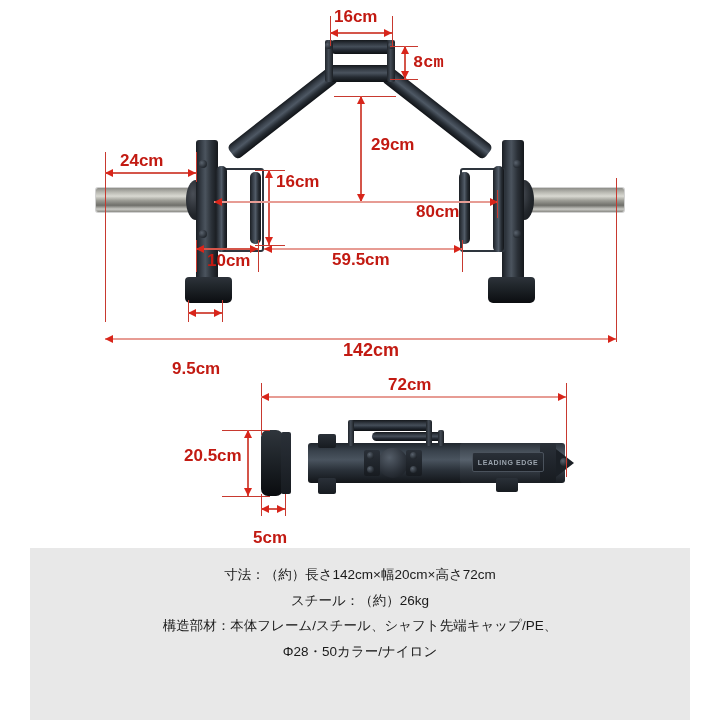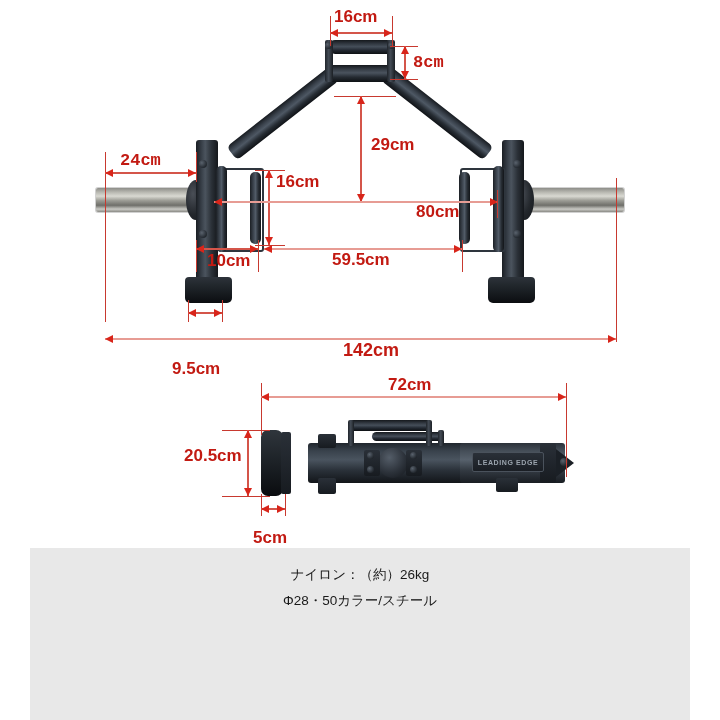--- a/index.html
+++ b/index.html
@@ -280,21 +280,21 @@
     <div class="dimline v strong" style="left:404px; top:46px; height:33px;"></div>
     <div class="arw up" style="left:401px; top:46px;"></div>
     <div class="arw down" style="left:401px; top:71px;"></div>
     <div class="dim" style="left:413px; top:54px; font-size:17px;font-family:Liberation Mono, monospace;">8cm</div>
 
     <div class="ext v" style="left:105px; top:152px; height:170px;"></div>
     <div class="ext v" style="left:196px; top:152px; height:30px;"></div>
     <div class="dimline h strong" style="left:105px; top:172px; width:91px;"></div>
     <div class="arw left" style="left:105px; top:169px;"></div>
     <div class="arw right" style="left:188px; top:169px;"></div>
-    <div class="dim" style="left:120px; top:152px; font-size:17px;font-family:Liberation Mono, monospace;">24cm</div>
+    <div class="dim" style="left:120px; top:152px; font-size:17px;">24cm</div>
 
     <div class="ext h" style="left:255px; top:170px; width:30px;"></div>
     <div class="ext h" style="left:255px; top:245px; width:30px;"></div>
     <div class="dimline v strong" style="left:268px; top:170px; height:75px;"></div>
     <div class="arw up" style="left:265px; top:170px;"></div>
     <div class="arw down" style="left:265px; top:237px;"></div>
     <div class="dim" style="left:276px; top:173px; font-size:17px;">16cm</div>
 
     <div class="ext h" style="left:334px; top:96px; width:62px;"></div>
     <div class="dimline v strong" style="left:360px; top:96px; height:106px;"></div>
@@ -387,28 +387,36 @@
     <div class="ext v" style="left:285px; top:494px; height:22px;"></div>
     <div class="dimline h strong" style="left:261px; top:508px; width:24px;"></div>
     <div class="arw left" style="left:261px; top:505px;"></div>
     <div class="arw right" style="left:277px; top:505px;"></div>
     <div class="dim" style="left:253px; top:529px; font-size:17px;">5cm</div>
   </div>
 
   <div class="spec-panel">
     <div class="spec-rows">
 
-
       <div class="spec-row">
-        <span class="lbl">ナイロン：</span>
+        <span class="lbl">寸法：</span>
+        <span class="val">（約）長さ142cm×幅20cm×高さ72cm</span>
+      </div>
+
+      <div class="spec-row">
+        <span class="lbl">スチール：</span>
         <span class="val">（約）26kg</span>
       </div>
 
 
+      <div class="spec-row">
+        <span class="lbl">構造部材：</span>
+        <span class="val">本体フレーム/スチール、シャフト先端キャップ/PE、</span>
+      </div>
 
       <div class="spec-row cont">
-        <span class="val">Φ28・50カラー/スチール</span>
+        <span class="val">Φ28・50カラー/ナイロン</span>
       </div>
 
     </div>
   </div>
 
 </div>
 
 </body></html>

